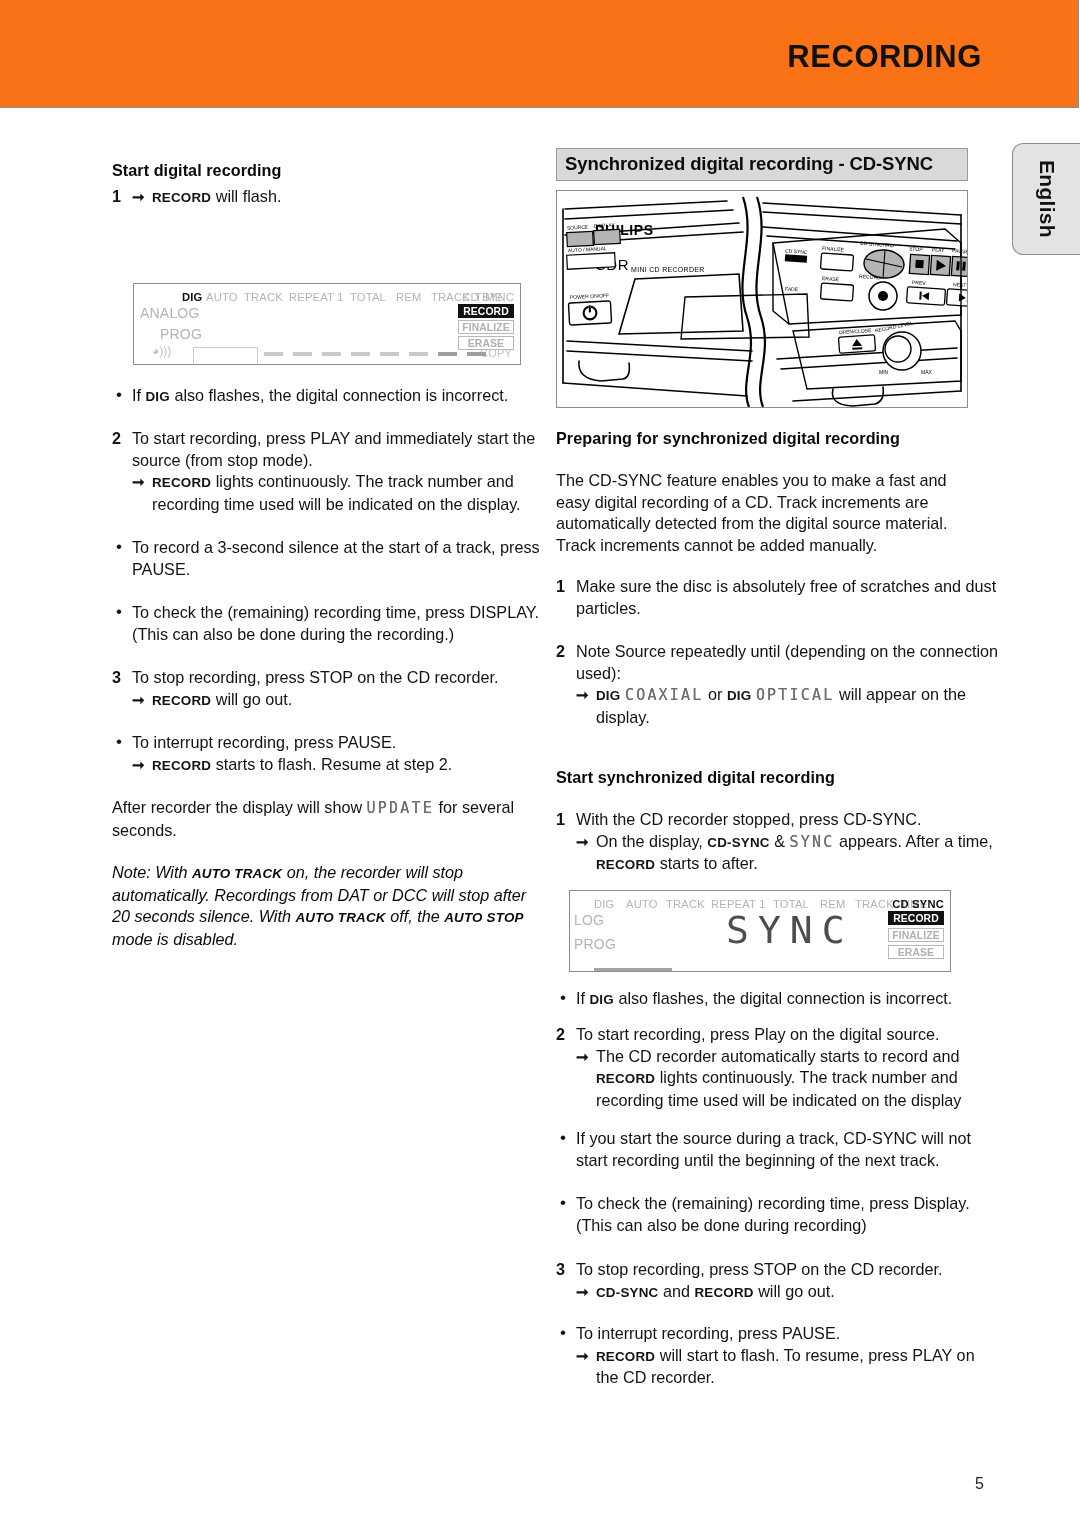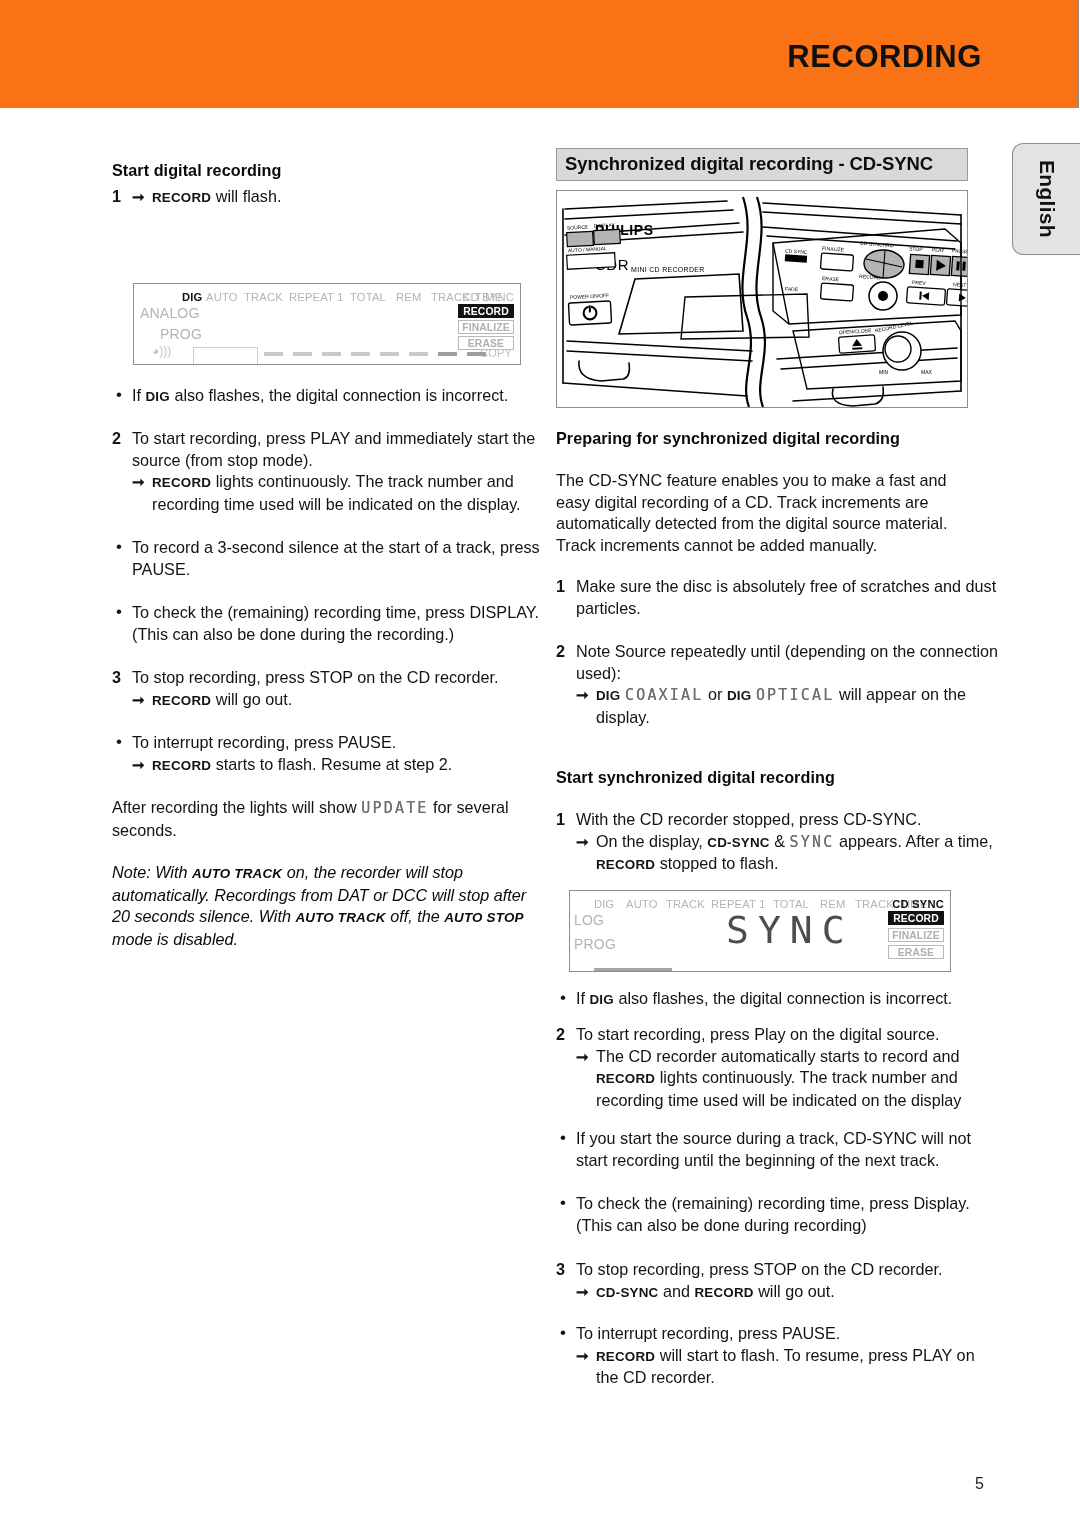--- a/index.html
+++ b/index.html
@@ -260,21 +260,21 @@
     <span class="dot">•</span>
     <span>To interrupt recording, press PAUSE.</span>
     <div class="arrowline">
       <span class="arw">➞</span>
       <span class="sc">RECORD</span>
       <span>starts to flash. Resume at step 2.</span>
     </div>
   </div>
 
   <div class="para" style="position:absolute;top:797px;left:0;width:416px;">
-    <span>After recording the lights will show</span>
+    <span>After recorder the display will show</span>
     <span class="lcd-txt">UPDATE</span>
     <span>for several seconds.</span>
   </div>
 
   <div class="note-wrap" style="position:absolute;top:862px;left:0;width:420px;">
     <span>Note:</span>
     <span>With</span>
     <span class="sc ital">AUTO TRACK</span>
     <span>on, the recorder will stop automatically. Recordings from DAT or DCC will stop after 20 seconds silence. With</span>
     <span class="sc ital">AUTO TRACK</span>
@@ -472,21 +472,21 @@
     <span class="num">1</span>
     <span>With the CD recorder stopped, press CD-SYNC.</span>
     <div class="arrowline">
       <span class="arw">➞</span>
       <span>On the display,</span>
       <span class="sc">CD-SYNC</span>
       <span>&amp;</span>
       <span class="lcd-txt">SYNC</span>
       <span>appears. After a time,</span>
       <span class="sc">RECORD</span>
-      <span>stopped to flash.</span>
+      <span>starts to after.</span>
     </div>
   </div>
 
   <div class="lcd" style="position:absolute;top:698px;left:13px;width:0;height:0;opacity:0;"></div>
   <div class="lcd" style="position:absolute;top:697px;left:13px;width:0;height:0;opacity:0;"></div>
 
   <div class="lcd" style="position:absolute;top:698px;left:0;width:0;height:0;opacity:0;"></div>
 
   <div class="lcd" style="position:absolute;top:890px;left:13px;width:382px;height:82px;">
     <span class="seg" style="left:24px;top:7px;">DIG</span>

